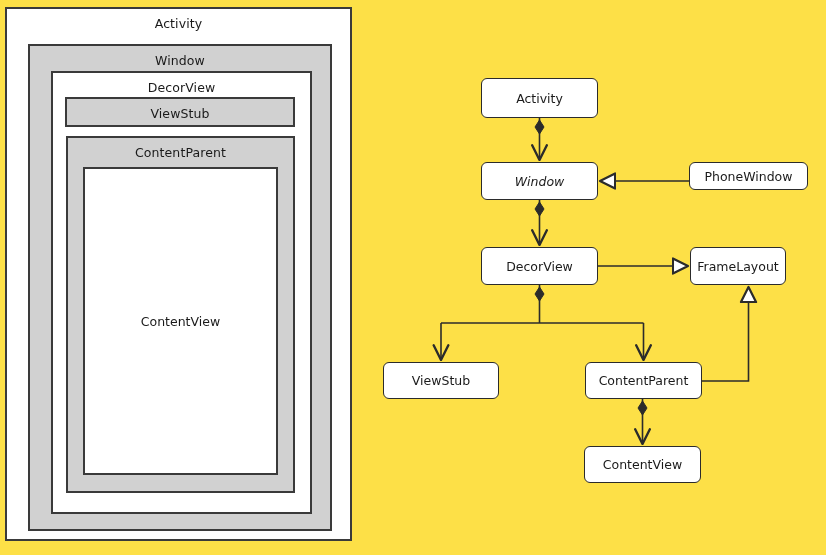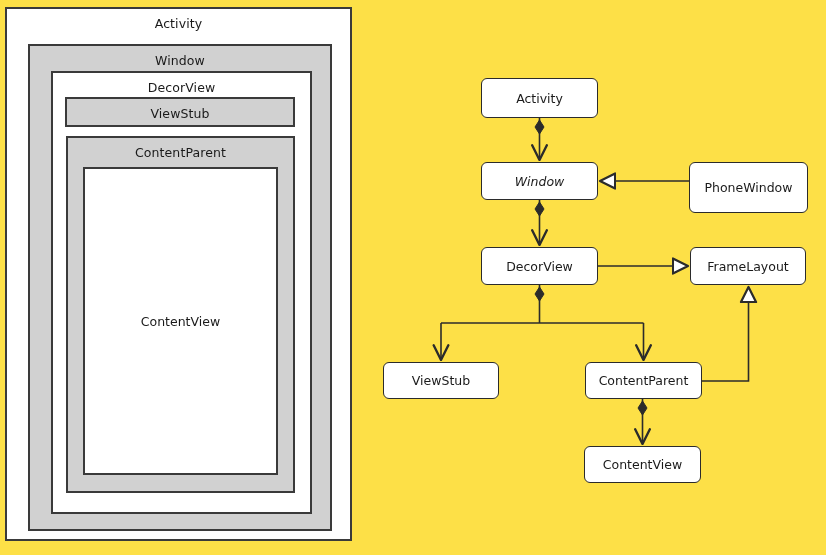--- a/index.html
+++ b/index.html
@@ -156,27 +156,27 @@
     </g>
   </svg>
 
   <div id="uml-nodes">
     <div class="uml-box" id="uml-activity" style="left: 481px; top: 78px; width: 117px; height: 40px;">
       <span>Activity</span>
     </div>
     <div class="uml-box abstract" id="uml-window" style="left: 481px; top: 162px; width: 117px; height: 38px;">
       <span>Window</span>
     </div>
-    <div class="uml-box" id="uml-phonewindow" style="left: 689px; top: 162px; width: 119px; height: 51px;">
+    <div class="uml-box" id="uml-phonewindow" style="left: 689px; top: 162px; width: 119px; height: 28px;">
       <span>PhoneWindow</span>
     </div>
     <div class="uml-box" id="uml-decorview" style="left: 481px; top: 247px; width: 117px; height: 38px;">
       <span>DecorView</span>
     </div>
-    <div class="uml-box" id="uml-framelayout" style="left: 690px; top: 247px; width: 116px; height: 38px;">
+    <div class="uml-box" id="uml-framelayout" style="left: 690px; top: 247px; width: 96px; height: 38px;">
       <span>FrameLayout</span>
     </div>
     <div class="uml-box" id="uml-viewstub" style="left: 383px; top: 362px; width: 116px; height: 37px;">
       <span>ViewStub</span>
     </div>
     <div class="uml-box" id="uml-contentparent" style="left: 585px; top: 362px; width: 117px; height: 37px;">
       <span>ContentParent</span>
     </div>
     <div class="uml-box" id="uml-contentview" style="left: 584px; top: 446px; width: 117px; height: 37px;">
       <span>ContentView</span>

